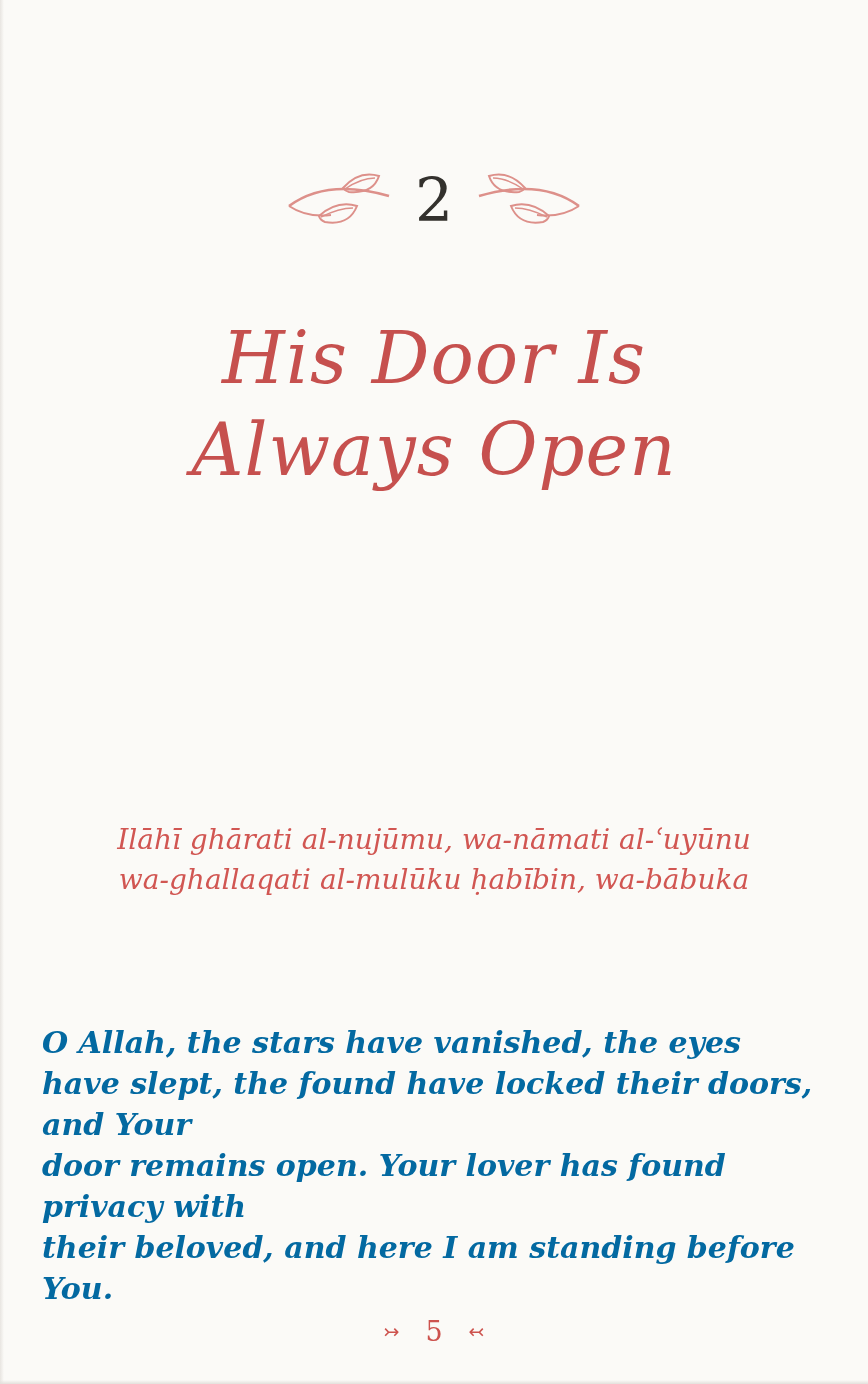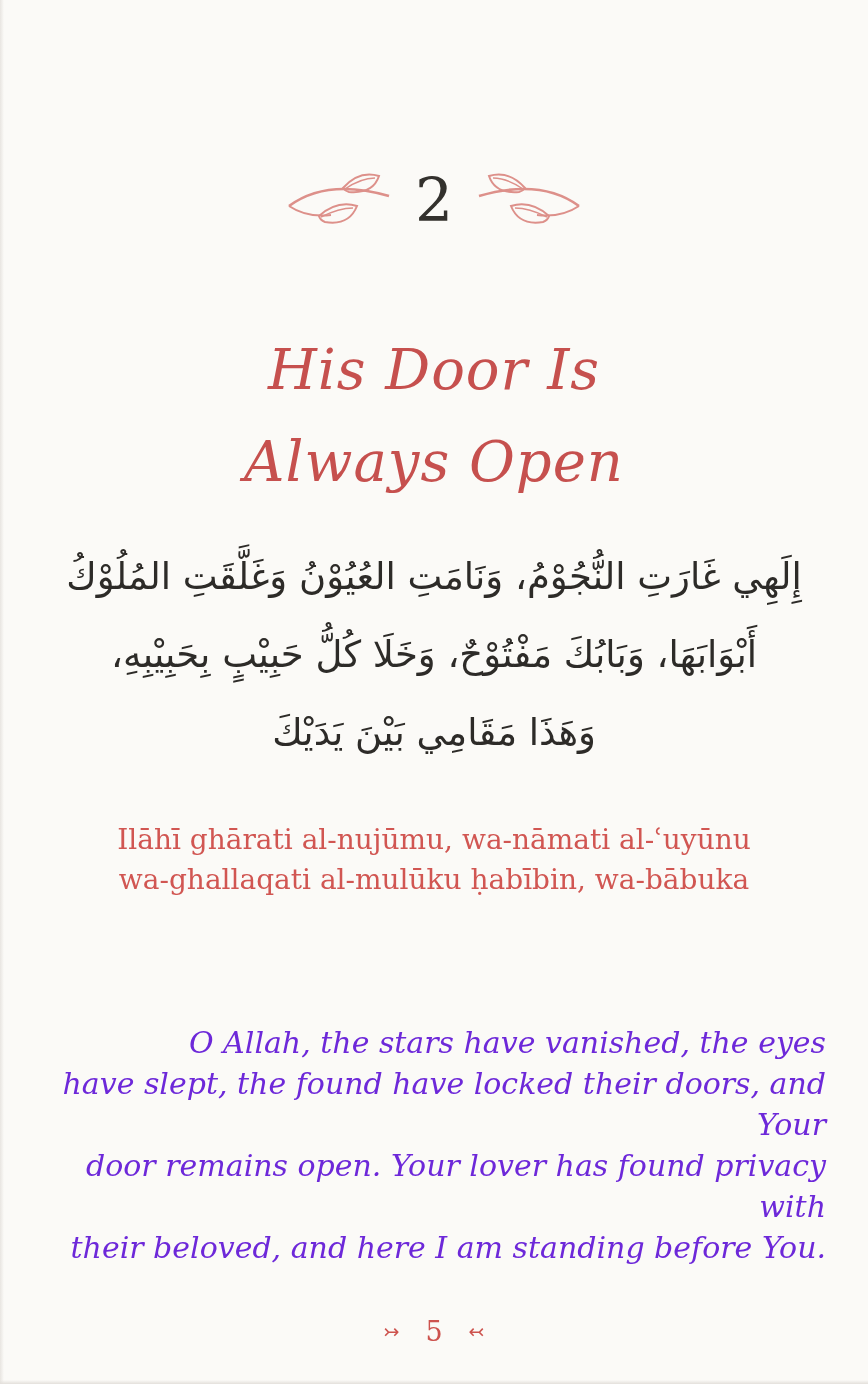--- a/index.html
+++ b/index.html
@@ -49,25 +49,25 @@
     line-height: 1;
     padding-bottom: 6px;
   }
   .leaf-ornament { display: inline-block; }
   .leaf-ornament.right { transform: scaleX(-1); }
 
   .chapter-title {
     position: absolute;
     top: 312px;
     left: 0; right: 0;
-    margin: 12px;
+    margin: 0;
     text-align: center;
     font-style: italic;
     font-weight: normal;
-    font-size: 56px;
+    font-size: 72px;
     line-height: 92px;
     color: #c6504e;
     letter-spacing: 1px;
   }
 
   .arabic-block {
     position: absolute;
     top: 538px;
     left: 44px; right: 44px;
     direction: rtl;
@@ -76,35 +76,36 @@
     font-size: 37px;
     line-height: 78px;
     color: #2d2b28;
   }
 
   .translit-block {
     position: absolute;
     top: 820px;
     left: 70px; right: 70px;
     text-align: center;
+    font-style: italic;
     font-size: 28px;
     line-height: 40px;
     color: #d15652;
   }
 
   .translation-block {
     position: absolute;
     top: 1022px;
     left: 42px; right: 42px;
-    text-align: right;
+    text-align: left;
     font-style: italic;
-    font-weight: normal;
+    font-weight: bold;
     font-size: 30px;
     line-height: 41px;
-    color: #6d28d9;
+    color: #0369a1;
   }
 
   .page-footer {
     position: absolute;
     top: 1318px;
     left: 0; right: 0;
     text-align: center;
     color: #cd534e;
     font-size: 27px;
     line-height: 1;
@@ -147,25 +148,20 @@
         <path d="M36 49 Q 54 40, 68 40" stroke="#dd908a" stroke-width="1.4" fill="none"></path>
       </svg>
     </span>
   </div>
 
   <h1 class="chapter-title">
     <span>His Door Is</span><br>
     <span>Always Open</span>
   </h1>
 
-  <div class="arabic-block" dir="rtl" lang="ar">
-    <div>إِلَهِي غَارَتِ النُّجُوْمُ، وَنَامَتِ العُيُوْنُ وَغَلَّقَتِ المُلُوْكُ</div>
-    <div>أَبْوَابَهَا، وَبَابُكَ مَفْتُوْحٌ، وَخَلَا كُلُّ حَبِيْبٍ بِحَبِيْبِهِ،</div>
-    <div>وَهَذَا مَقَامِي بَيْنَ يَدَيْكَ</div>
-  </div>
 
   <div class="translit-block">
     <div>Ilāhī ghārati al-nujūmu, wa-nāmati al-ʿuyūnu</div>
     <div>wa-ghallaqati al-mulūku ḥabībin, wa-bābuka</div>
   </div>
 
   <div class="translation-block">
     <div>O Allah, the stars have vanished, the eyes</div>
     <div>have slept, the found have locked their doors, and Your</div>
     <div>door remains open. Your lover has found privacy with</div>

